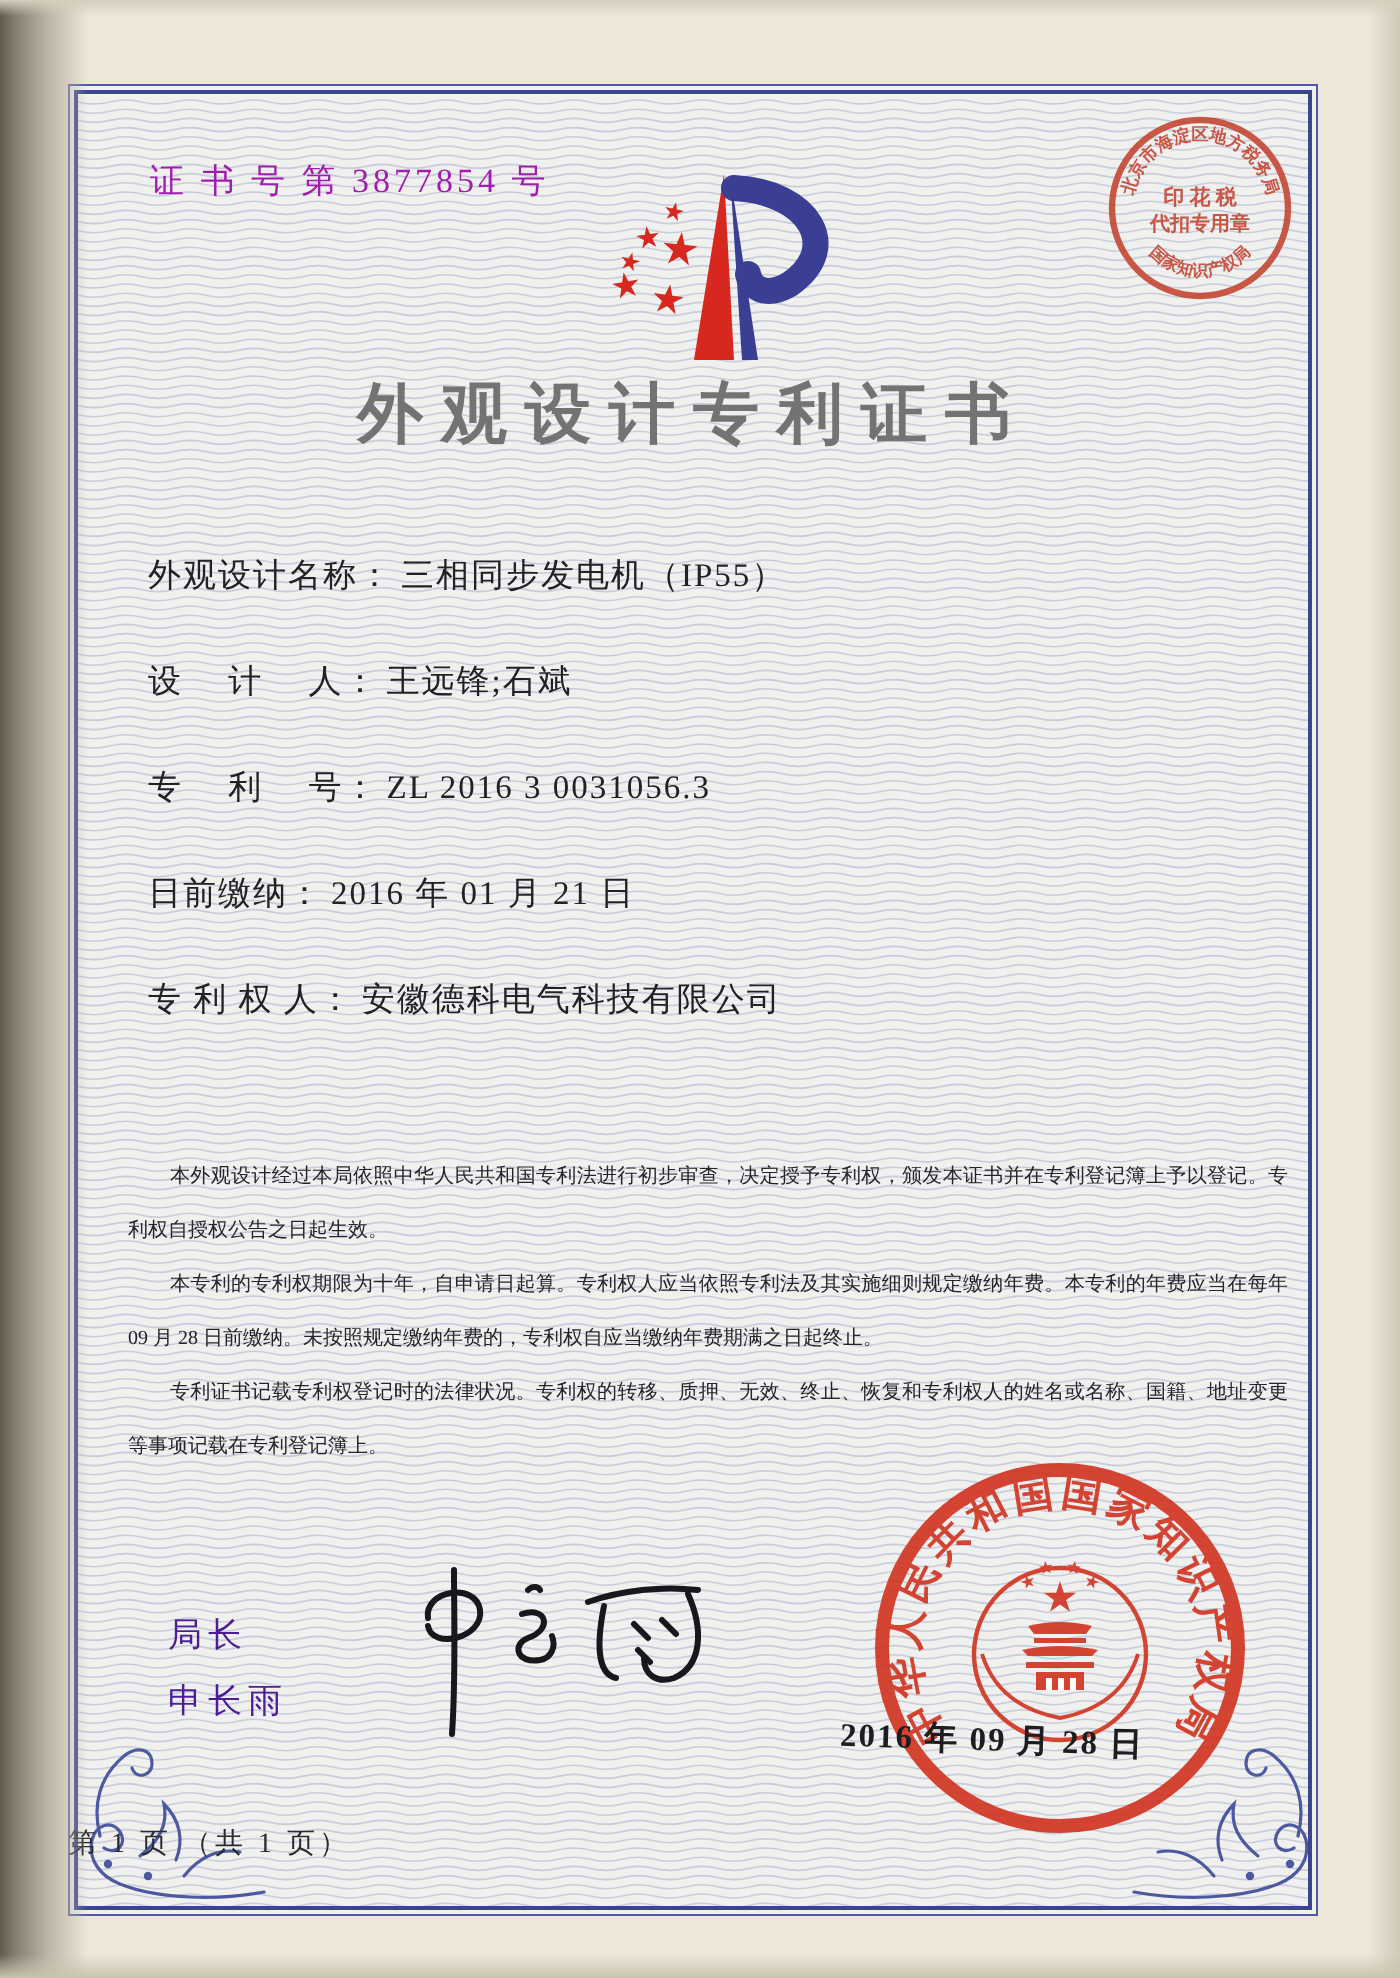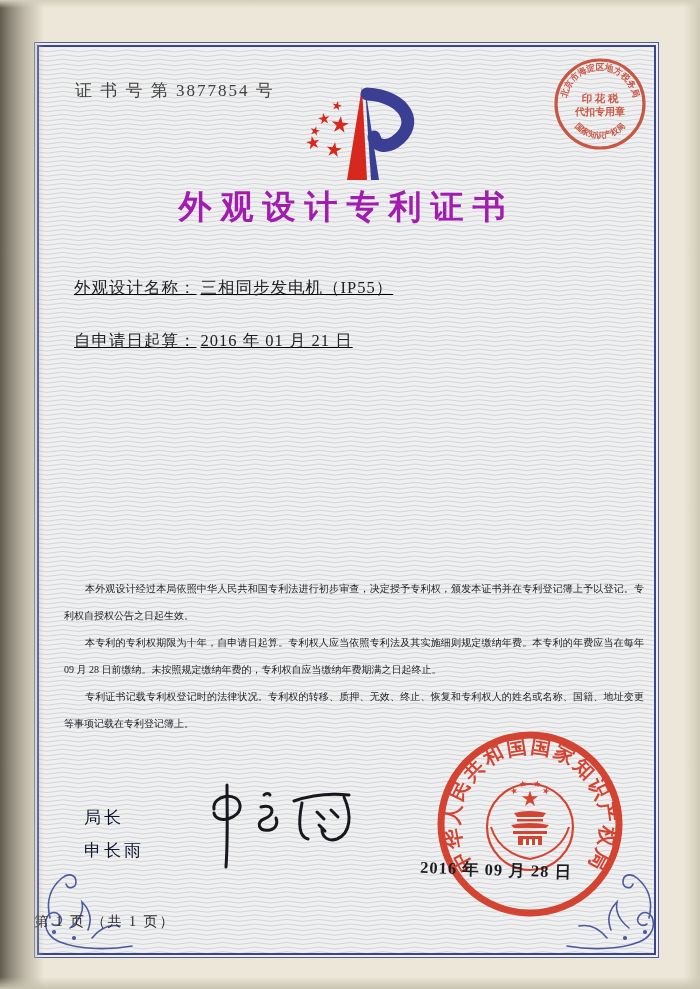--- a/index.html
+++ b/index.html
@@ -22,34 +22,34 @@
   .frame{
     position:absolute;left:34px;top:42px;width:625px;height:916px;
     border:1.5px solid #4d59a5;background:#f0f0ef;box-sizing:border-box;
   }
   .frame::before{
     content:'';position:absolute;inset:2px;border:2.5px solid #39458f;pointer-events:none;z-index:2;
   }
   .waves{position:absolute;left:4px;top:4px;z-index:0;}
 
   .cert-no{position:absolute;left:75px;top:79px;z-index:3;
-    font-size:17px;letter-spacing:2px;color:#404040;}
+    font-size:17px;letter-spacing:2px;color:#a21caf;}
   .logo{position:absolute;left:293px;top:84px;z-index:3;}
   .title{position:absolute;left:34px;top:185px;width:625px;z-index:3;
-    text-align:center;font-size:33px;font-weight:bold;letter-spacing:9px;color:#a21caf;}
-
-  .fields{position:absolute;left:74px;top:277px;width:540px;z-index:3;text-decoration:underline;}
+    text-align:center;font-size:33px;font-weight:bold;letter-spacing:9px;color:#737373;}
+
+  .fields{position:absolute;left:74px;top:277px;width:540px;z-index:3;}
   .frow{font-size:16.5px;color:#222226;margin-bottom:31px;letter-spacing:1px;}
   .frow .fvalue{margin-left:4px;}
 
   .body-text{position:absolute;left:64px;top:575px;width:580px;z-index:3;
     font-size:10px;line-height:27px;color:#24242a;text-align:justify;}
   .body-text p{margin:0;text-indent:2.1em;}
 
-  .signer{position:absolute;left:84px;top:801px;z-index:3;font-size:17px;color:#0f172a;line-height:33px;letter-spacing:3px;}
+  .signer{position:absolute;left:84px;top:801px;z-index:3;font-size:17px;color:#4c1d95;line-height:33px;letter-spacing:3px;}
   .sig{position:absolute;left:186px;top:779px;z-index:3;}
 
   .seal-main{position:absolute;left:433px;top:727px;z-index:4;opacity:.9;}
   .seal-date{position:absolute;left:420px;top:860px;width:200px;z-index:5;
     font-size:16.5px;font-weight:bold;color:#1d1d20;letter-spacing:1px;transform:rotate(1.8deg);}
   .seal-tax{position:absolute;left:552px;top:56px;z-index:4;opacity:.88;}
 
   .corner{position:absolute;z-index:1;}
   .corner-left{left:40px;bottom:35px;}
   .corner-right{right:41px;bottom:35px;transform:scaleX(-1);}
@@ -86,21 +86,30 @@
     <path d="M74,10 C112,12 128,40 102,58 C92,64 83,62 81,53" stroke="#3b3f94" stroke-width="13" fill="none" stroke-linecap="round"></path>
   </svg>
 
   <div class="title">外观设计专利证书</div>
 
   <div class="fields">
     <div class="frow">
       <span class="flabel">外观设计名称：</span><span class="fvalue">三相同步发电机（IP55）</span>
     </div>
     <div class="frow">
-      <span class="flabel">自申请日起算：</span><span class="fvalue">2016 年 01 月 21 日</span>
+      <span class="flabel">设　 计 　人：</span><span class="fvalue">王远锋;石斌</span>
+    </div>
+    <div class="frow">
+      <span class="flabel">专　 利 　号：</span><span class="fvalue">ZL 2016 3 0031056.3</span>
+    </div>
+    <div class="frow">
+      <span class="flabel">日前缴纳：</span><span class="fvalue">2016 年 01 月 21 日</span>
+    </div>
+    <div class="frow">
+      <span class="flabel">专 利 权 人：</span><span class="fvalue">安徽德科电气科技有限公司</span>
     </div>
   </div>
 
   <div class="body-text">
     <p>本外观设计经过本局依照中华人民共和国专利法进行初步审查，决定授予专利权，颁发本证书并在专利登记簿上予以登记。专利权自授权公告之日起生效。</p>
     <p>本专利的专利权期限为十年，自申请日起算。专利权人应当依照专利法及其实施细则规定缴纳年费。本专利的年费应当在每年 09 月 28 日前缴纳。未按照规定缴纳年费的，专利权自应当缴纳年费期满之日起终止。</p>
     <p>专利证书记载专利权登记时的法律状况。专利权的转移、质押、无效、终止、恢复和专利权人的姓名或名称、国籍、地址变更等事项记载在专利登记簿上。</p>
   </div>
 
   <div class="signer">

